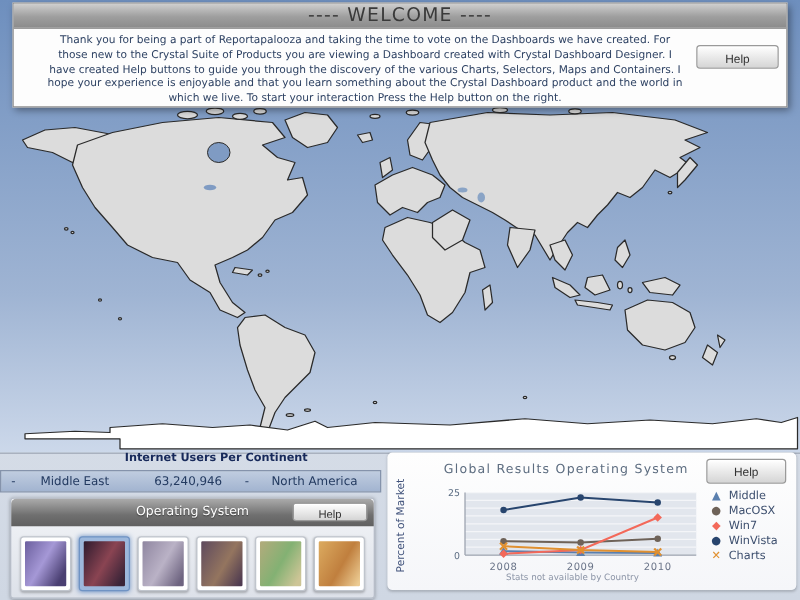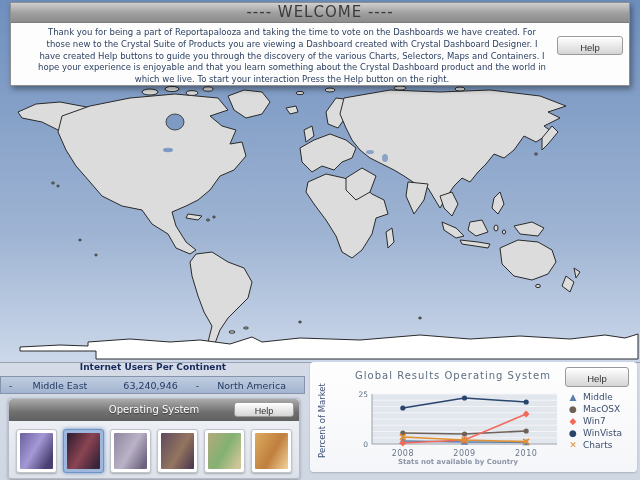--- a/index.html
+++ b/index.html
@@ -21,21 +21,21 @@
   .welcome-body{position:relative;height:61px;padding:4px 82px 0 26px;
     font-size:8.5px;line-height:11.8px;color:#2e4263;text-align:center;}
   .help-btn{position:absolute;text-align:center;color:#333;
     background:linear-gradient(#ffffff,#ececec 45%,#d5d5d5);
     border:1px solid #9a9a9a;border-radius:3px;box-shadow:inset 0 1px 0 #fff;
     font-size:9.5px;cursor:pointer;margin-left:40px;}
   .welcome-help{right:6px;top:13px;width:66px;height:19px;line-height:19px;}
 
   
   .ticker-title{position:absolute;left:0;top:362px;width:306px;text-align:center;
-    font-size:9px;font-weight:bold;color:#17295a;}
+    font-size:9px;font-weight:bold;color:#17295a;padding-left:20px;}
   .ticker-bar{position:absolute;left:0;top:376px;width:303px;height:16px;
     background:linear-gradient(#c0cde0,#a2b4d0);border:1px solid #8593ab;
     font-size:9.5px;color:#233a60;display:flex;align-items:center;white-space:nowrap;overflow:hidden;}
   .ticker-bar .sep{margin-left:8px;}
   .ticker-bar .t-label{margin-left:20px;}
   .ticker-bar .t-value{margin-left:36px;}
   .ticker-bar .t-label2{margin-left:18px;}
   .ticker-bar .t-value2{margin-left:20px;}
 
   
@@ -63,21 +63,21 @@
   .chart-panel{position:absolute;left:310px;top:362px;width:327px;height:110px;
     background:linear-gradient(#fefefe,#f5f6f9);border-radius:4px;
     box-shadow:0 1px 2px rgba(0,0,0,.18);}
   .chart-title{position:absolute;left:28px;top:8px;width:230px;text-align:center;
     font-size:10px;color:#5d6d80;letter-spacing:1px;}
   .chart-help{right:8px;top:5px;width:64px;height:20px;line-height:20px;}
   .chart-ylabel{position:absolute;left:-38px;top:53px;width:100px;height:11px;
     text-align:center;font-size:8.5px;color:#3f517a;transform:rotate(-90deg);}
   .chart-svg{position:absolute;left:42px;top:26px;}
   .chart-note{position:absolute;left:28px;top:96px;width:240px;text-align:center;
-    font-size:7px;color:#8b94a6;font-weight:bold;}
+    font-size:7px;color:#8b94a6;}
   .chart-legend{position:absolute;left:258px;top:30px;display:flex;flex-direction:column;gap:2px;}
   .legend-item{display:flex;align-items:center;gap:5px;font-size:9px;color:#3d4f6e;line-height:10px;}
   .legend-glyph{width:10px;text-align:center;font-size:9px;}
 </style>
 </head>
 <body>
 
 <div class="map-area">
   <svg width="640" height="362" viewBox="0 0 640 362">
     <defs>

